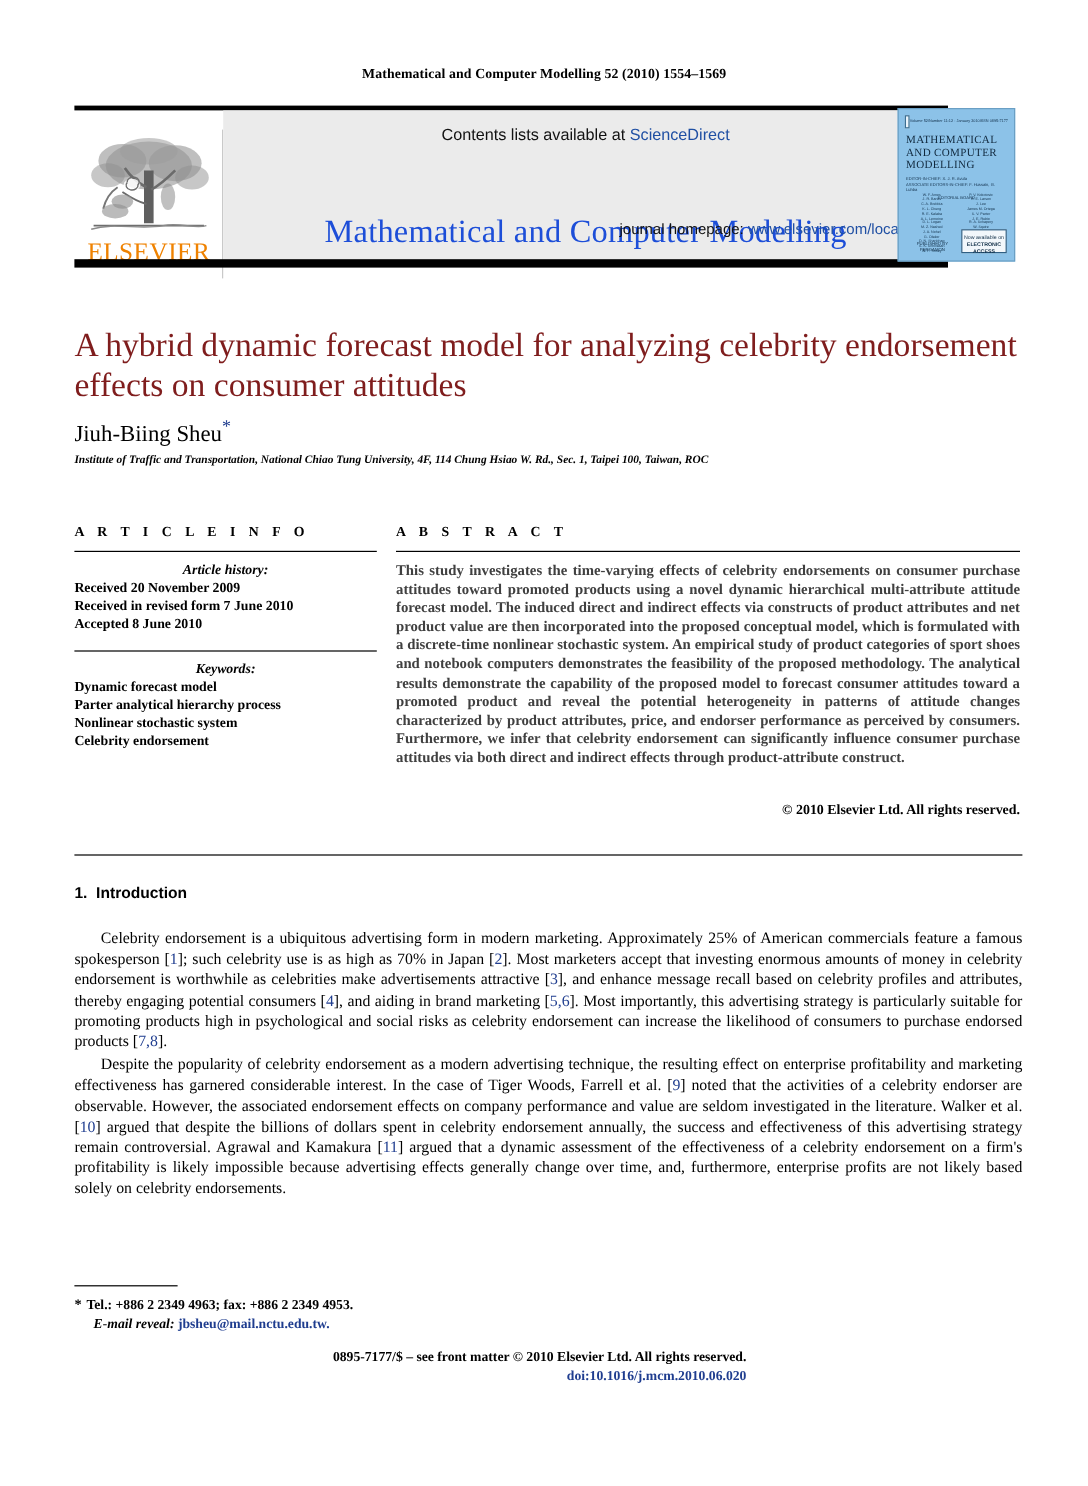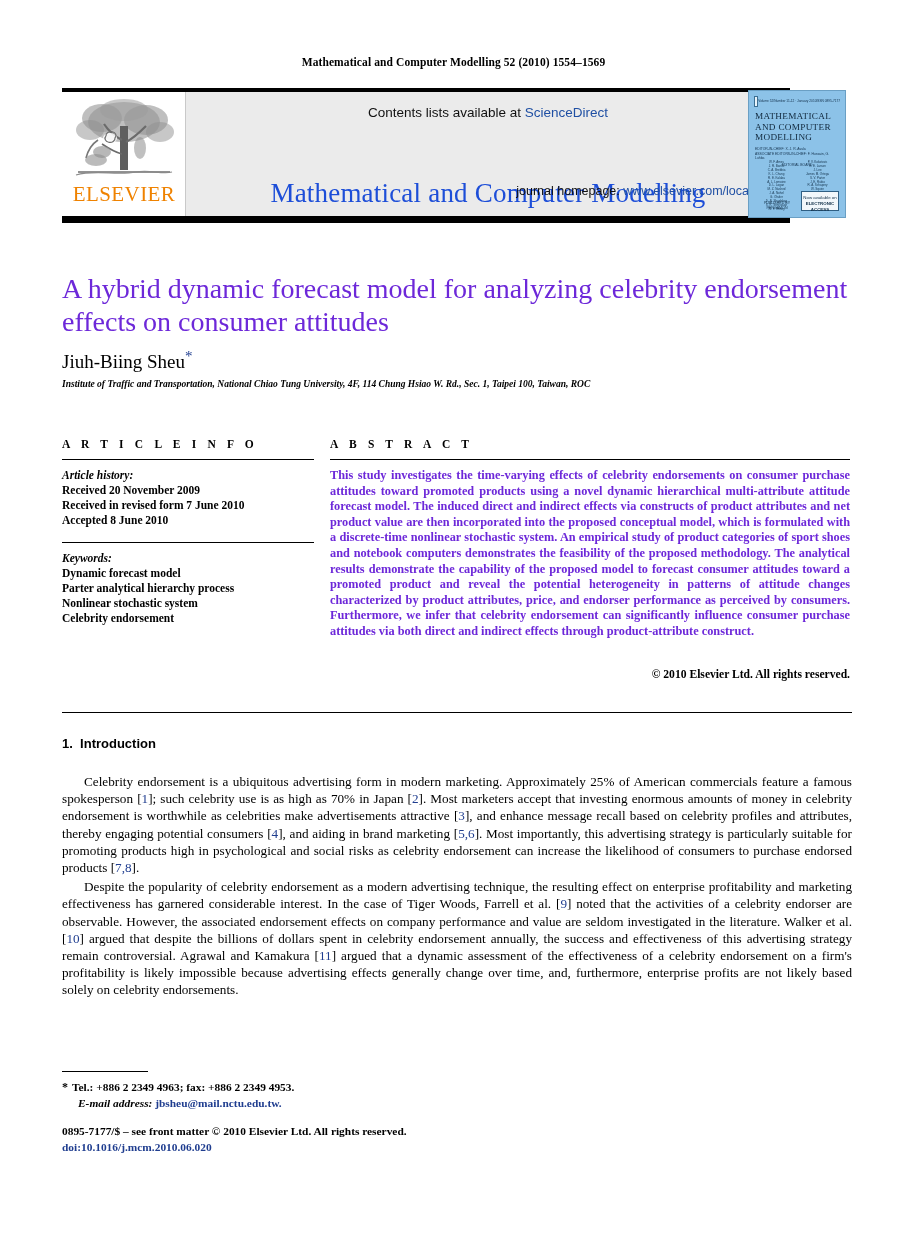--- a/index.html
+++ b/index.html
@@ -47,21 +47,21 @@
   .header-band {
     position: absolute;
     left: 62px;
     top: 92px;
     width: 728px;
     height: 124px;
   }
   .logo-box {
     position: absolute;
     left: 0;
-    top: 0;
+    top: 16px;
     width: 124px;
     height: 124px;
     background: #ffffff;
     border-right: 1px solid #c9c9c9;
     box-sizing: border-box;
   }
   .logo-tree {
     position: absolute;
     left: 8px;
     top: 4px;
@@ -231,21 +231,21 @@
 
   
   .art-title {
     position: absolute;
     left: 62px;
     top: 272px;
     width: 790px;
     font-family: "Liberation Serif", serif;
     font-size: 28px;
     line-height: 33px;
-    color: #6d28d9;
+    color: #7f1d1d;
   }
   .authors {
     position: absolute;
     left: 62px;
     top: 348px;
     width: 790px;
     font-family: "Liberation Serif", serif;
     font-size: 19px;
     color: #000;
   }
@@ -297,34 +297,35 @@
     background: #000;
     margin-top: 14px;
     margin-bottom: 8px;
   }
   .info-sub {
     font-family: "Liberation Serif", serif;
     font-style: italic;
     font-weight: bold;
     font-size: 11.5px;
     line-height: 15px;
+    text-align: center;
   }
   .info-line {
     font-family: "Liberation Serif", serif;
     font-size: 11.5px;
     line-height: 15px;
     font-weight: bold;
   }
   .abs-text {
     font-family: "Liberation Serif", serif;
     font-size: 12.3px;
     line-height: 15.6px;
     text-align: justify;
     font-weight: bold;
-    color: #6d28d9;
+    color: #404040;
   }
   .abs-copy {
     font-family: "Liberation Serif", serif;
     font-size: 11.6px;
     font-weight: bold;
     text-align: right;
     margin-top: 28px;
   }
   .rule-wide {
     position: absolute;
@@ -393,20 +394,21 @@
   }
   .copyline {
     position: absolute;
     left: 62px;
     top: 1124px;
     width: 560px;
     font-family: "Liberation Serif", serif;
     font-size: 11.4px;
     line-height: 15.5px;
     font-weight: bold;
+    text-align: right;
   }
   .copyline .doi {
     color: #1f3d8f;
   }
 </style>
 </head>
 <body>
 
 <div class="page">
 
@@ -551,21 +553,21 @@
     <p class="para">Celebrity endorsement is a ubiquitous advertising form in modern marketing. Approximately 25% of American commercials feature a famous spokesperson [<span class="cite">1</span>]; such celebrity use is as high as 70% in Japan [<span class="cite">2</span>]. Most marketers accept that investing enormous amounts of money in celebrity endorsement is worthwhile as celebrities make advertisements attractive [<span class="cite">3</span>], and enhance message recall based on celebrity profiles and attributes, thereby engaging potential consumers [<span class="cite">4</span>], and aiding in brand marketing [<span class="cite">5,6</span>]. Most importantly, this advertising strategy is particularly suitable for promoting products high in psychological and social risks as celebrity endorsement can increase the likelihood of consumers to purchase endorsed products [<span class="cite">7,8</span>].</p>
     <p class="para">Despite the popularity of celebrity endorsement as a modern advertising technique, the resulting effect on enterprise profitability and marketing effectiveness has garnered considerable interest. In the case of Tiger Woods, Farrell et al. [<span class="cite">9</span>] noted that the activities of a celebrity endorser are observable. However, the associated endorsement effects on company performance and value are seldom investigated in the literature. Walker et al. [<span class="cite">10</span>] argued that despite the billions of dollars spent in celebrity endorsement annually, the success and effectiveness of this advertising strategy remain controversial. Agrawal and Kamakura [<span class="cite">11</span>] argued that a dynamic assessment of the effectiveness of a celebrity endorsement on a firm's profitability is likely impossible because advertising effects generally change over time, and, furthermore, enterprise profits are not likely based solely on celebrity endorsements.</p>
   </div>
 
   <div class="foot-rule"></div>
   <div class="footnote">
     <div>
       <span class="fstar">*</span><span>Tel.: +886 2 2349 4963; fax: +886 2 2349 4953.</span>
     </div>
     <div class="indent">
-      <span class="em">E-mail address:</span>
+      <span class="em">E-mail reveal:</span>
       <span class="mail">jbsheu@mail.nctu.edu.tw.</span>
     </div>
   </div>
 
   <div class="copyline">
     <div>0895-7177/$ – see front matter © 2010 Elsevier Ltd. All rights reserved.</div>
     <div class="doi">doi:10.1016/j.mcm.2010.06.020</div>
   </div>
 
 </div>

